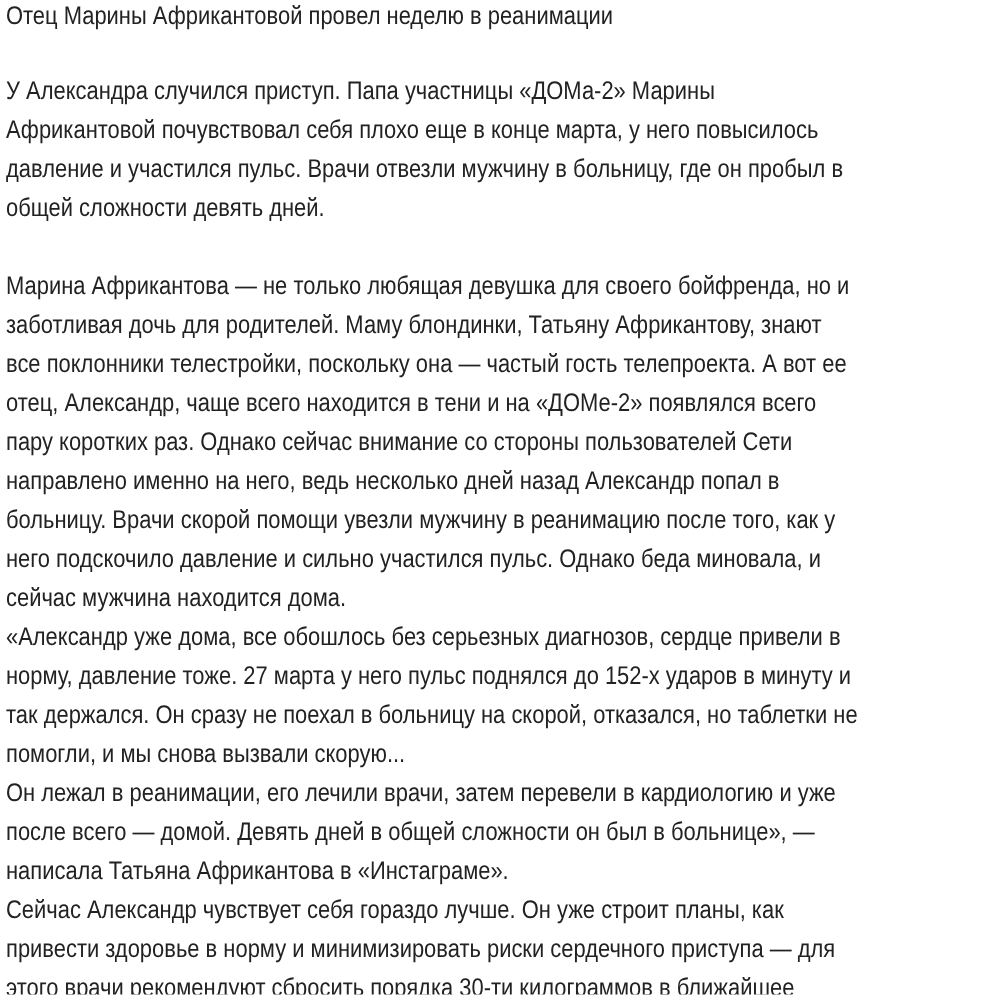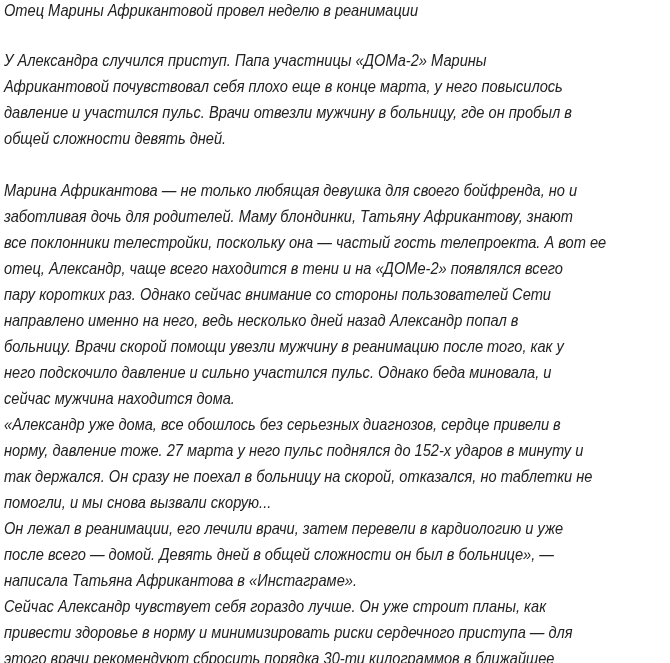--- a/index.html
+++ b/index.html
@@ -1,21 +1,21 @@
 <!DOCTYPE html>
 <html><head>
   <meta charset="utf-8">
   <style>
     html, body { margin: 0; padding: 0; background: #ffffff; }
     body {
       width: 670px; height: 663px; overflow: hidden;
       font-family: "Liberation Sans", sans-serif;
       color: #222222;
     }
-    .page { position: relative; width: 670px; height: 663px; font-style: italic; }
+    .page { position: relative; width: 670px; height: 663px; }
     .line {
       position: absolute; left: 4px;
       font-size: 17px; line-height: 26px; white-space: nowrap;
       transform-origin: left center;
       transform: scaleX(0.86);
       letter-spacing: 0px;
     }
   </style>
 </head>
 <body>

